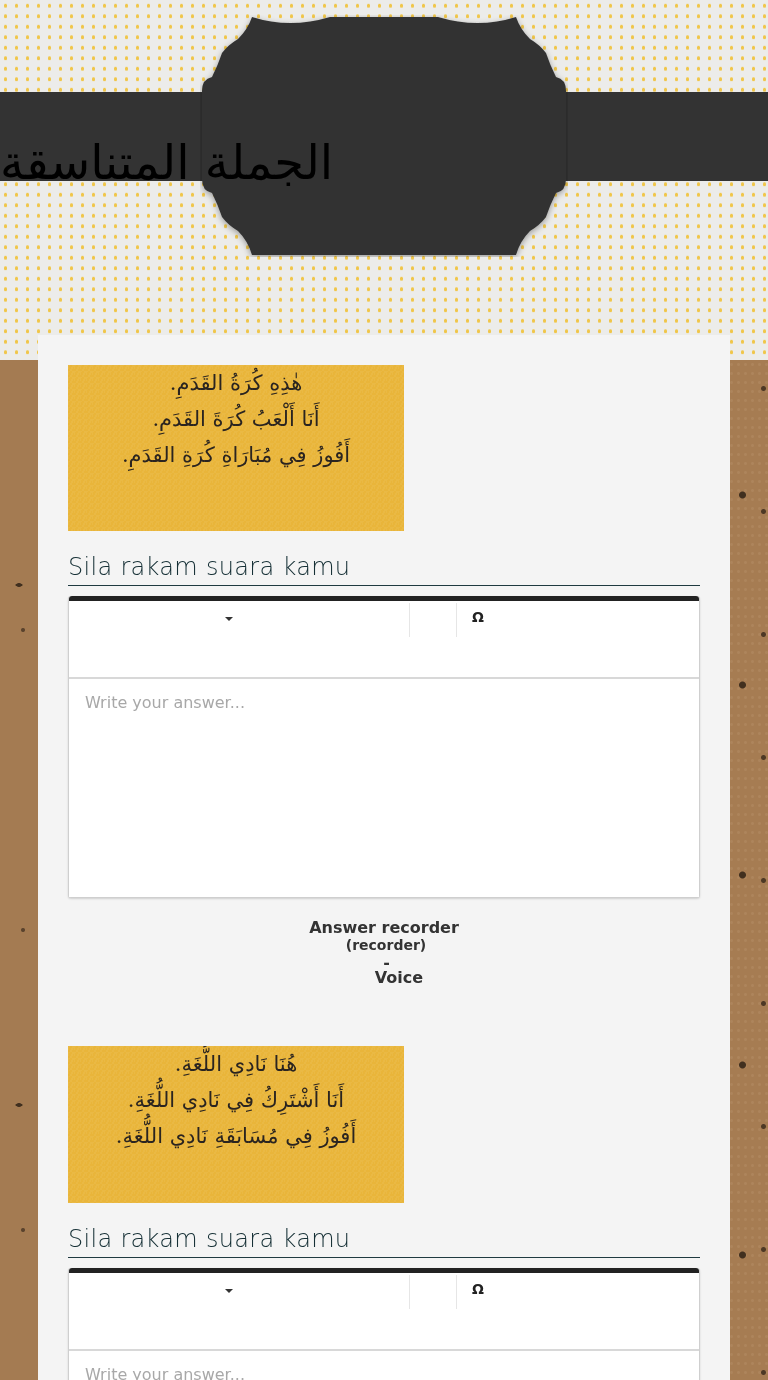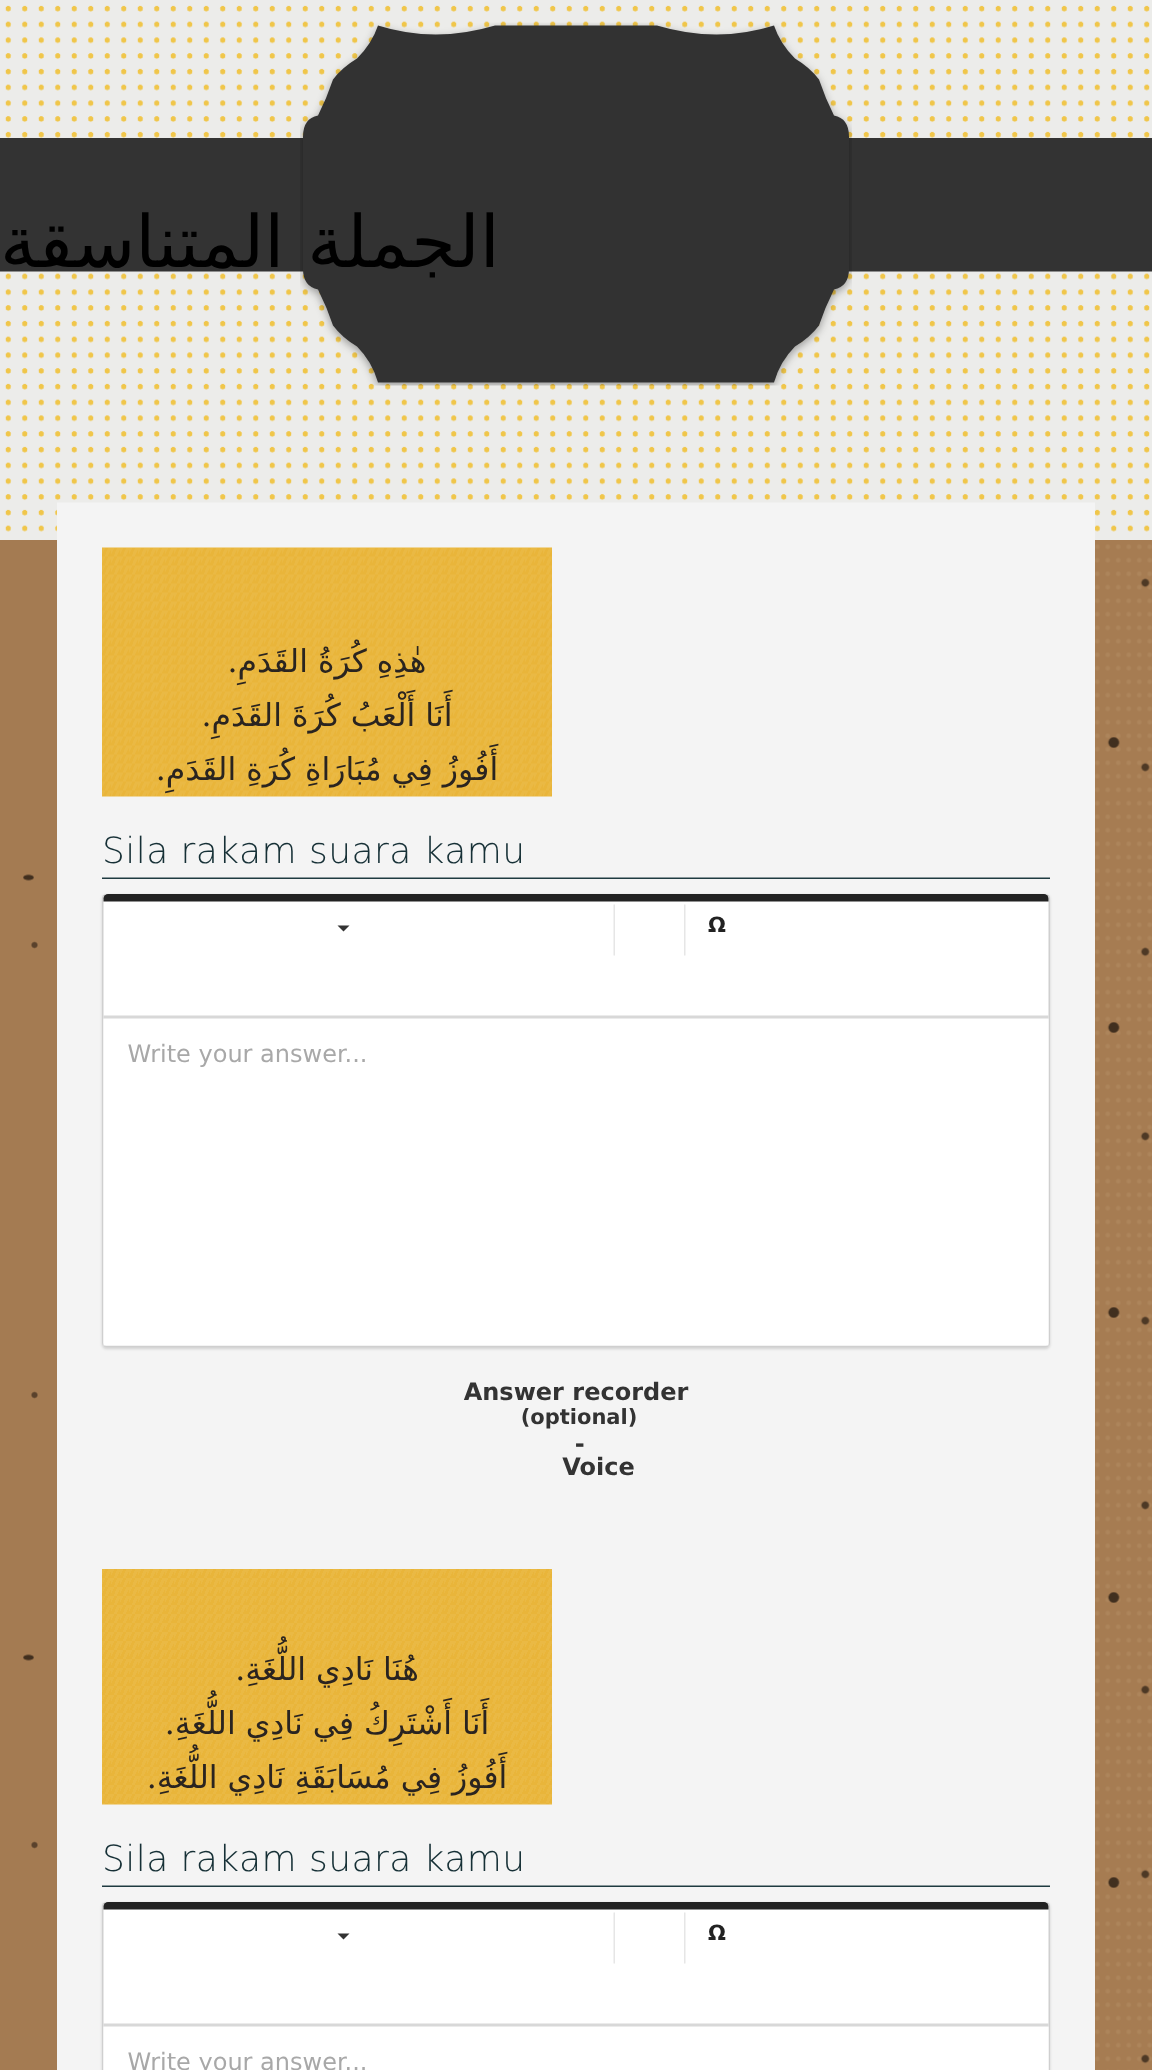--- a/index.html
+++ b/index.html
@@ -47,24 +47,24 @@
     text-align:left; color:#000000; font-size:48px; line-height:140px;
     font-family:"DejaVu Sans", sans-serif; direction:rtl; letter-spacing:1px;
   }
   
   .card {
     position:absolute; left:38px; top:335px; width:692px; height:1045px;
     background:#f4f4f4;
   }
   .question { position:absolute; left:30px; width:632px; }
   .q-image {
-    width:300px; background:#e9b53a; position:relative; overflow:hidden;
+    width:336px; background:#e9b53a; position:relative; overflow:hidden;
     background-image: linear-gradient(115deg, rgba(255,255,255,.05) 25%, transparent 25%, transparent 50%, rgba(255,255,255,.05) 50%, rgba(255,255,255,.05) 75%, transparent 75%);
     background-size:6px 6px;
-    display:flex; flex-direction:column; justify-content:flex-end; align-items:center;
+    display:flex; flex-direction:column; justify-content:flex-start; align-items:center;
   }
   .q-image .line {
     font-family:"DejaVu Serif", serif; color:#2a2420; font-size:21px; direction:rtl;
     line-height:36px; white-space:nowrap;
   }
   .q-title {
     font-family:"DejaVu Sans", sans-serif; font-size:24px; color:#163036;
     margin-top:22px; padding-bottom:4px; border-bottom:1.5px solid #1f3a40;
     letter-spacing:.3px; font-weight:300;
   }
@@ -139,21 +139,21 @@
           <span class="tb-caret"></span>
         </div>
         <div class="tb-sep1"></div>
         <div class="tb-sep2"></div>
         <span class="tb-omega">Ω</span>
       </div>
       <textarea class="answer" style="height: 218px;" placeholder="Write your answer..."></textarea>
     </div>
     <div class="recorder">
       <span class="rec-label">Answer recorder</span>
-      <span class="rec-opt">(optional)</span>
+      <span class="rec-opt">(recorder)</span>
       <span class="rec-dash">-</span>
       <div class="rec-btn"></div>
       <span class="rec-voice">Voice</span>
     </div>
   </div>
 
   <div class="question" style="top:699px;">
     <div class="q-image" style="height:157px;margin-top:12px;">
       <div class="line">هُنَا نَادِي اللُّغَةِ.</div>
       <div class="line">أَنَا أَشْتَرِكُ فِي نَادِي اللُّغَةِ.</div>

